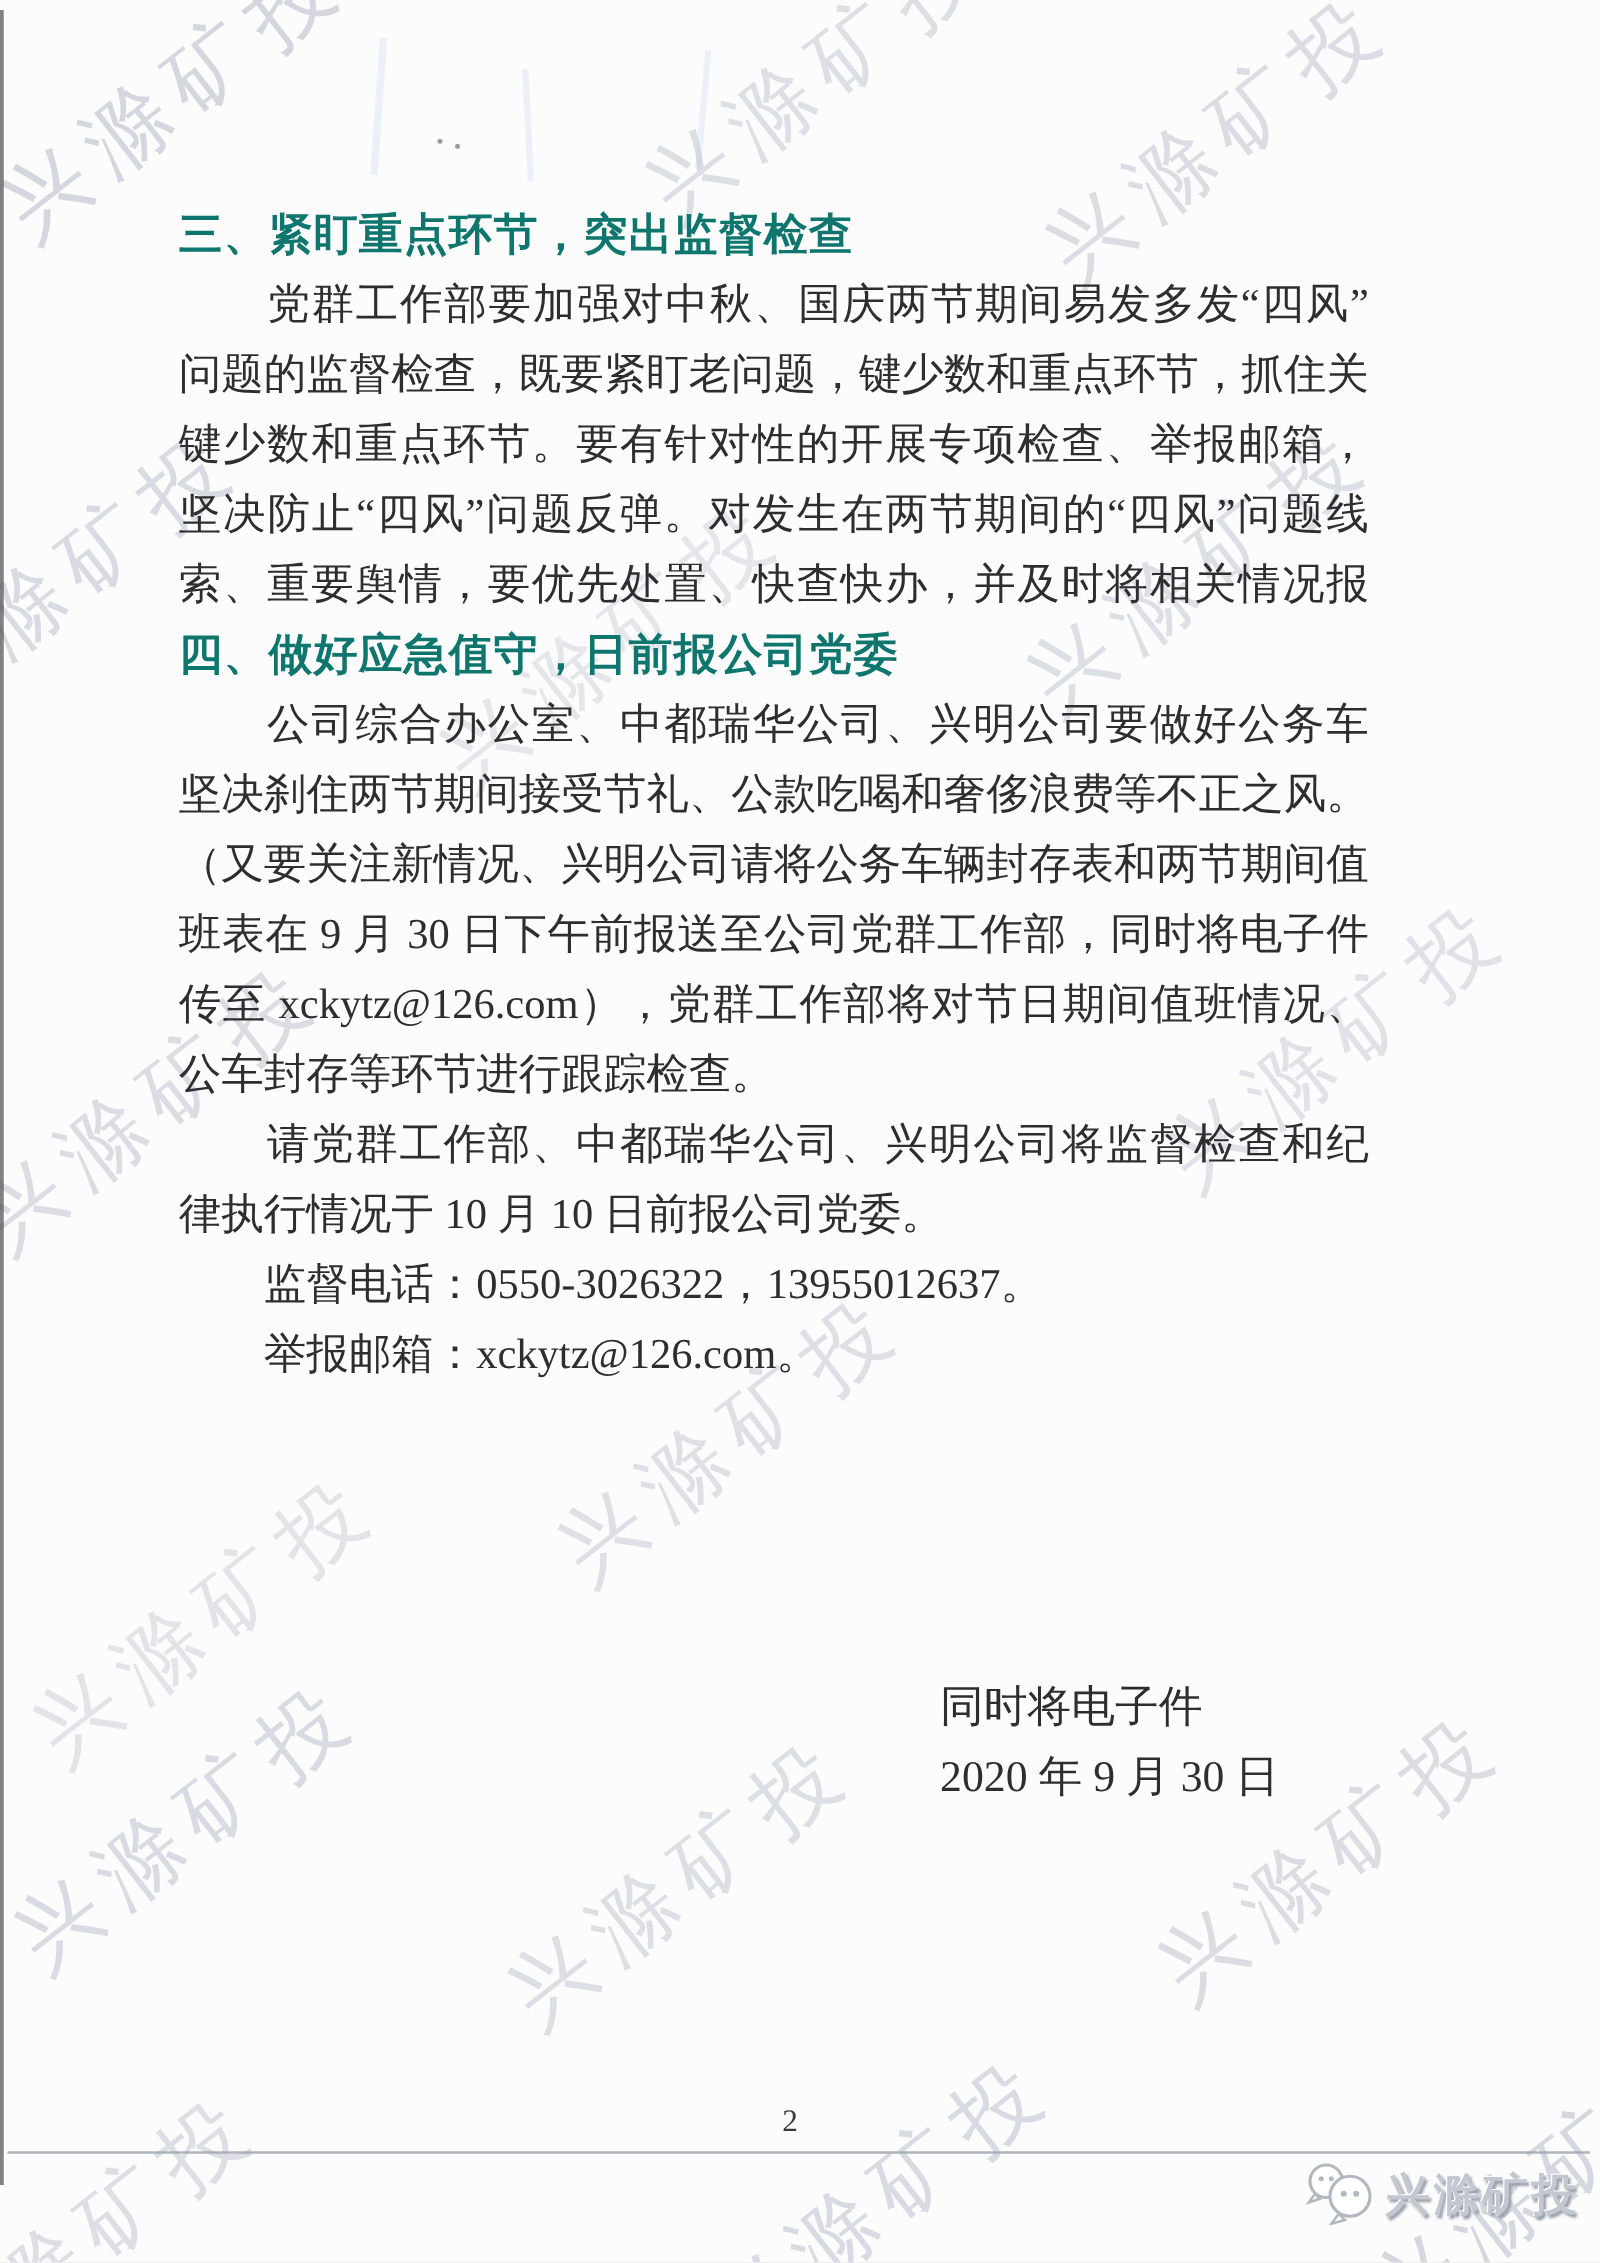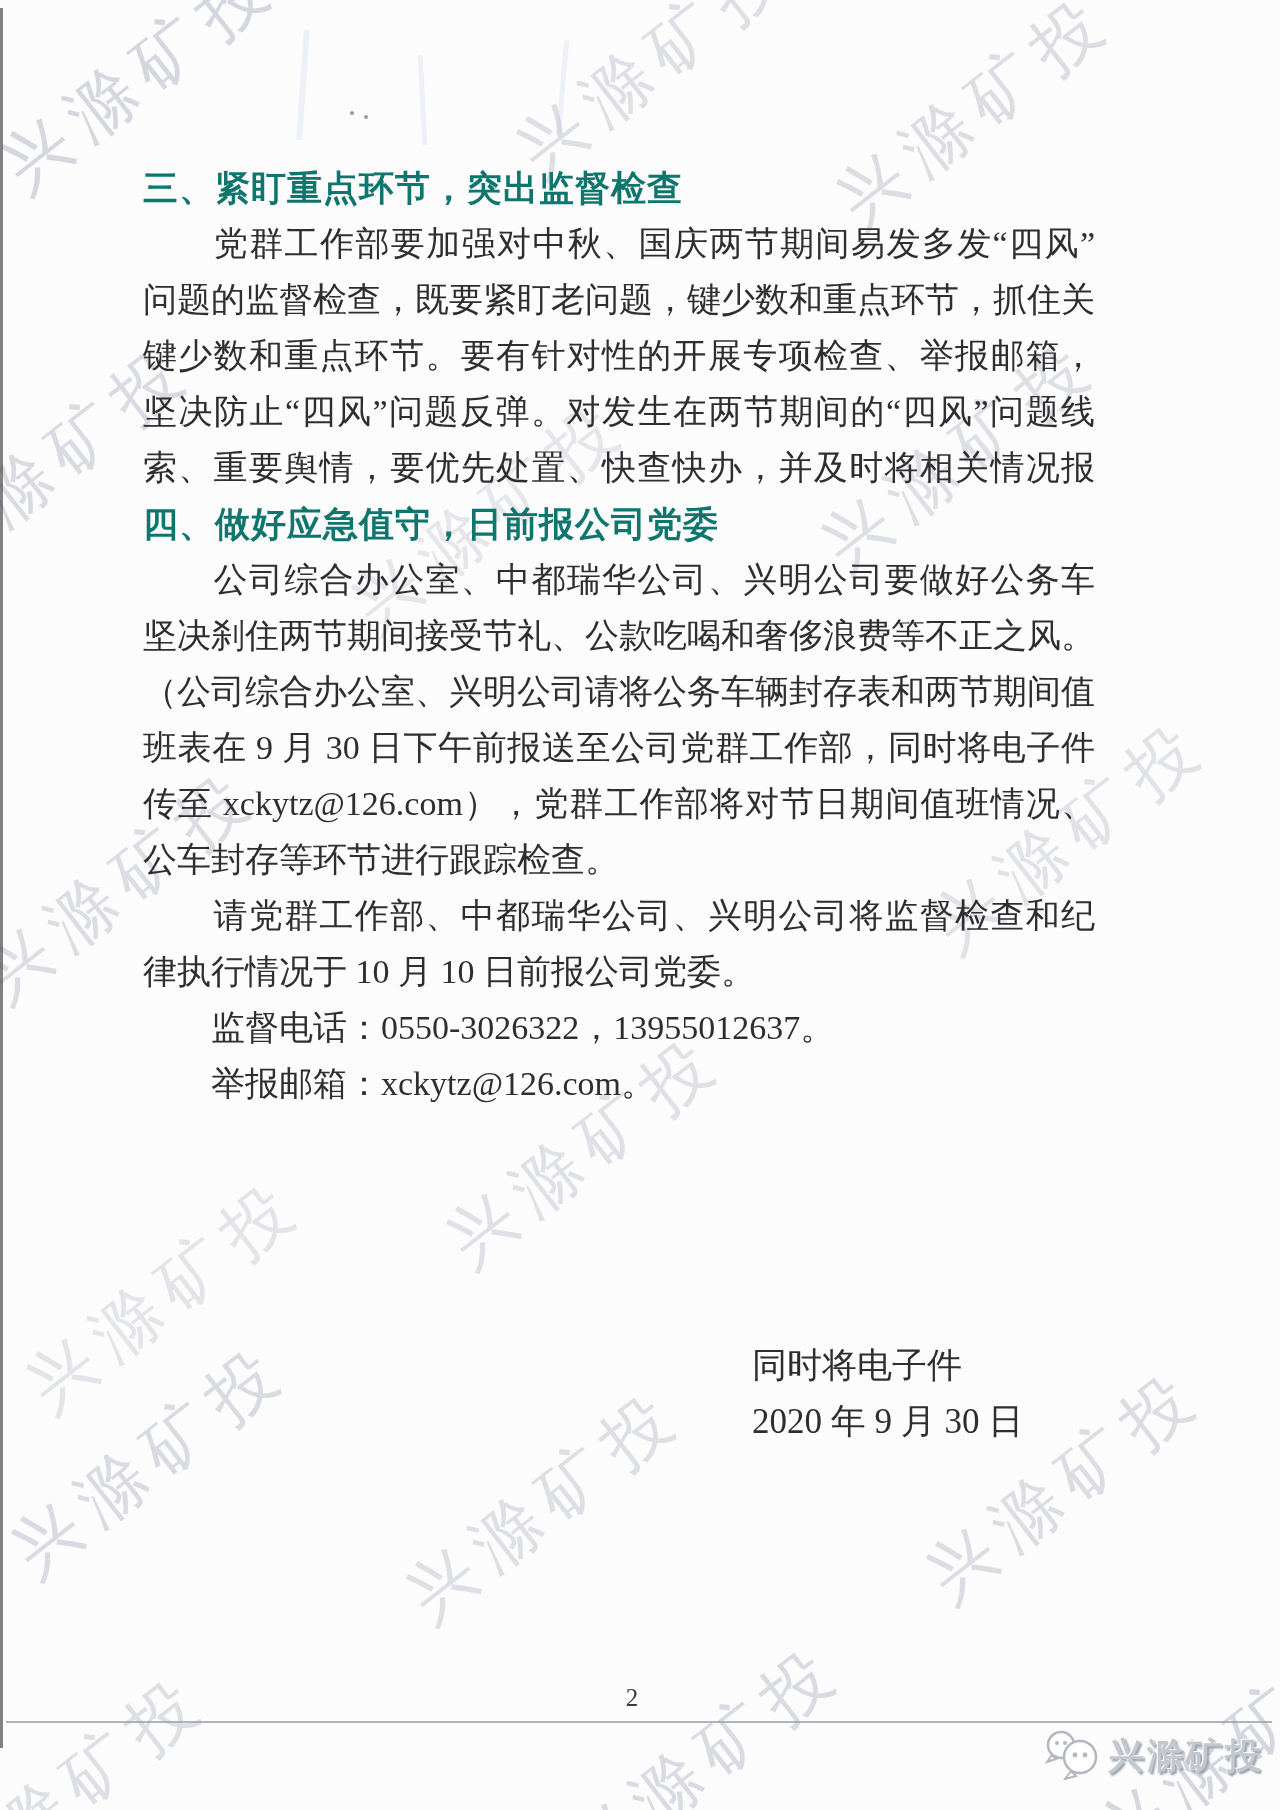--- a/index.html
+++ b/index.html
@@ -73,21 +73,21 @@
   <div class="doc-lines" id="doc-lines">
       <div class="line heading">三、紧盯重点环节，突出监督检查</div>
       <div class="line  fill">　　党群工作部要加强对中秋、国庆两节期间易发多发“四风”</div>
       <div class="line  fill">问题的监督检查，既要紧盯老问题，键少数和重点环节，抓住关</div>
       <div class="line  fill">键少数和重点环节。要有针对性的开展专项检查、举报邮箱，</div>
       <div class="line  fill">坚决防止“四风”问题反弹。对发生在两节期间的“四风”问题线</div>
       <div class="line  fill">索、重要舆情，要优先处置、快查快办，并及时将相关情况报</div>
       <div class="line heading">四、做好应急值守，日前报公司党委</div>
       <div class="line  fill">　　公司综合办公室、中都瑞华公司、兴明公司要做好公务车</div>
       <div class="line  fill">坚决刹住两节期间接受节礼、公款吃喝和奢侈浪费等不正之风。</div>
-      <div class="line  fill">（公司综合办公室、兴明公司请将公务车辆封存表和两节期间值</div>
+      <div class="line  fill">（又要关注新情况、兴明公司请将公务车辆封存表和两节期间值</div>
       <div class="line  fill">班表在 9 月 30 日下午前报送至公司党群工作部，同时将电子件</div>
       <div class="line  fill">传至 xckytz@126.com），党群工作部将对节日期间值班情况、</div>
       <div class="line ">公车封存等环节进行跟踪检查。</div>
       <div class="line  fill">　　请党群工作部、中都瑞华公司、兴明公司将监督检查和纪</div>
       <div class="line ">律执行情况于 10 月 10 日前报公司党委。</div>
       <div class="line ">　　监督电话：0550-3026322，13955012637。</div>
       <div class="line ">　　举报邮箱：xckytz@126.com。</div>
     </div>
 
   <div class="signature">

